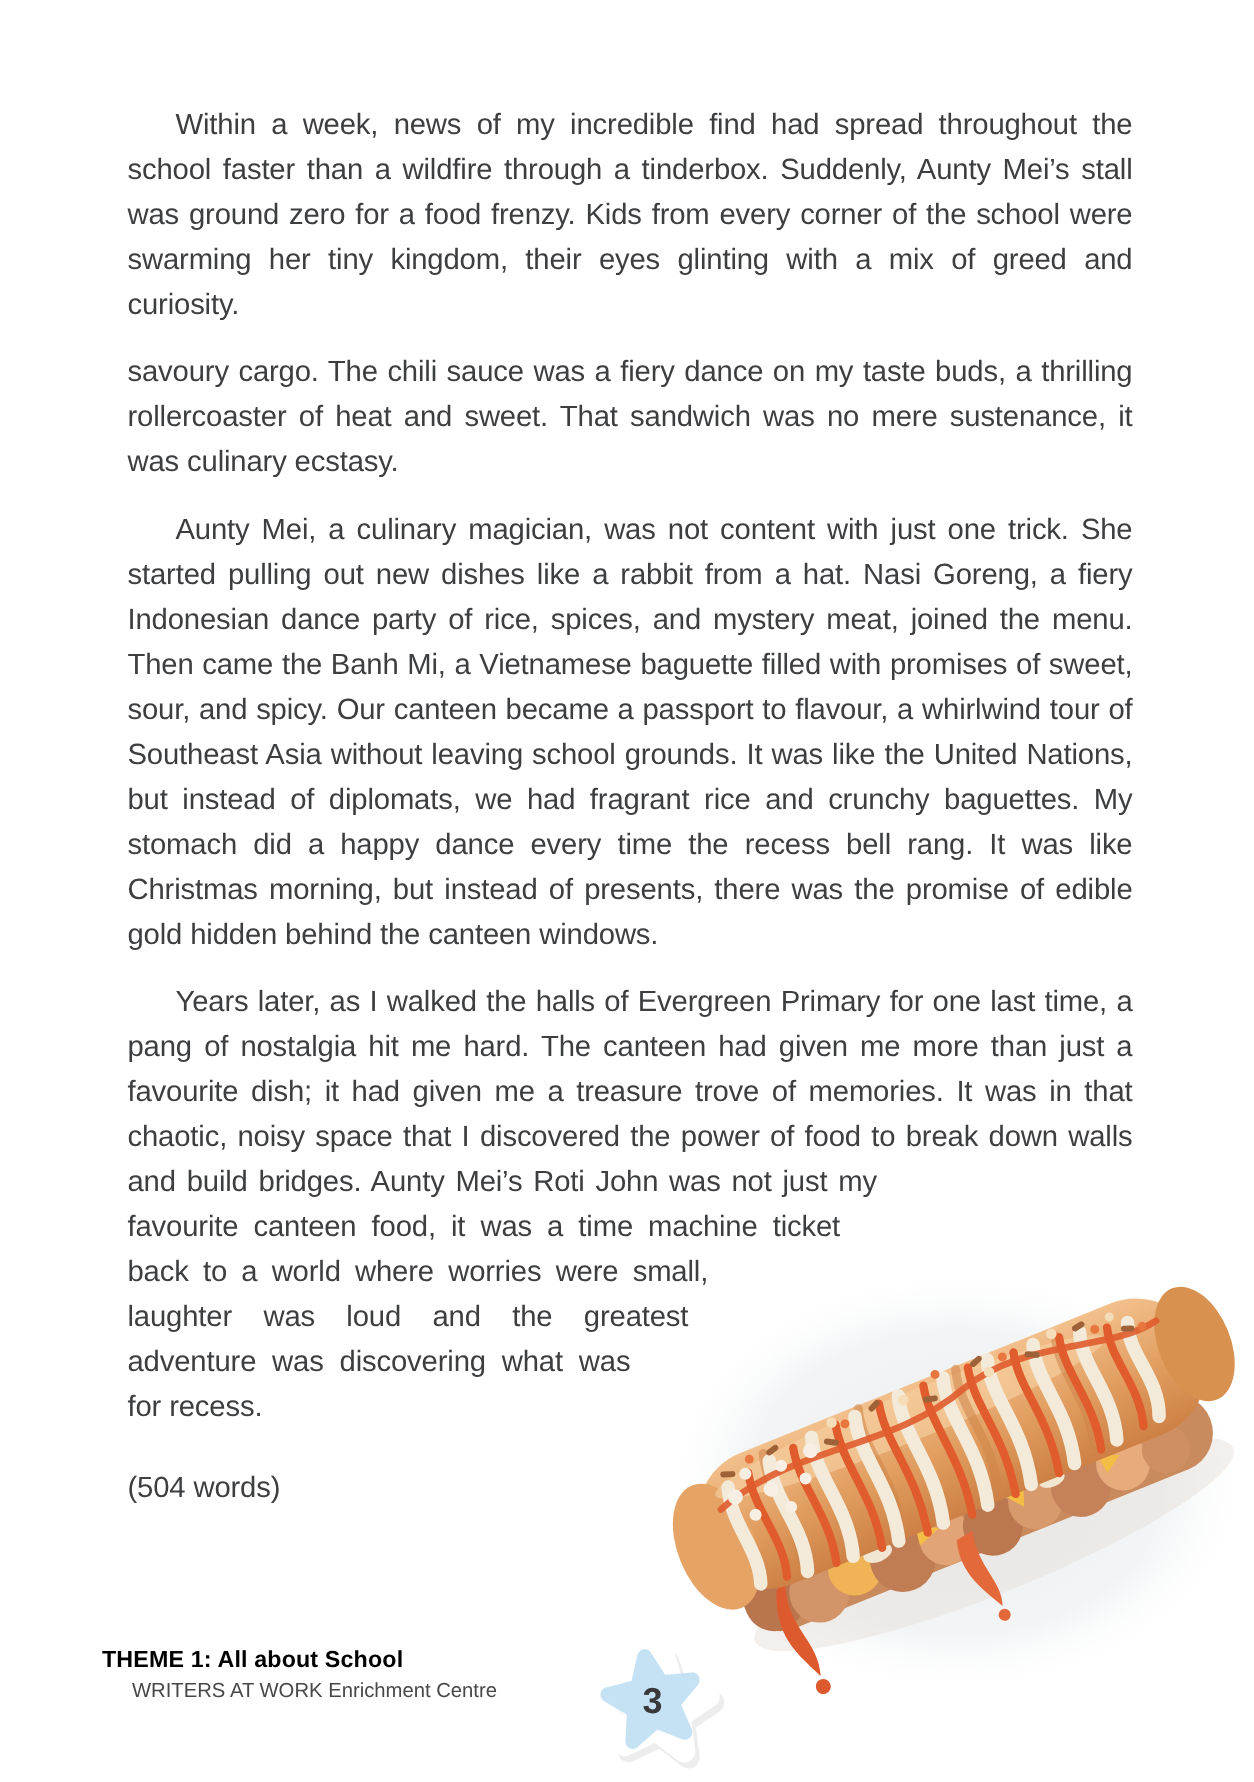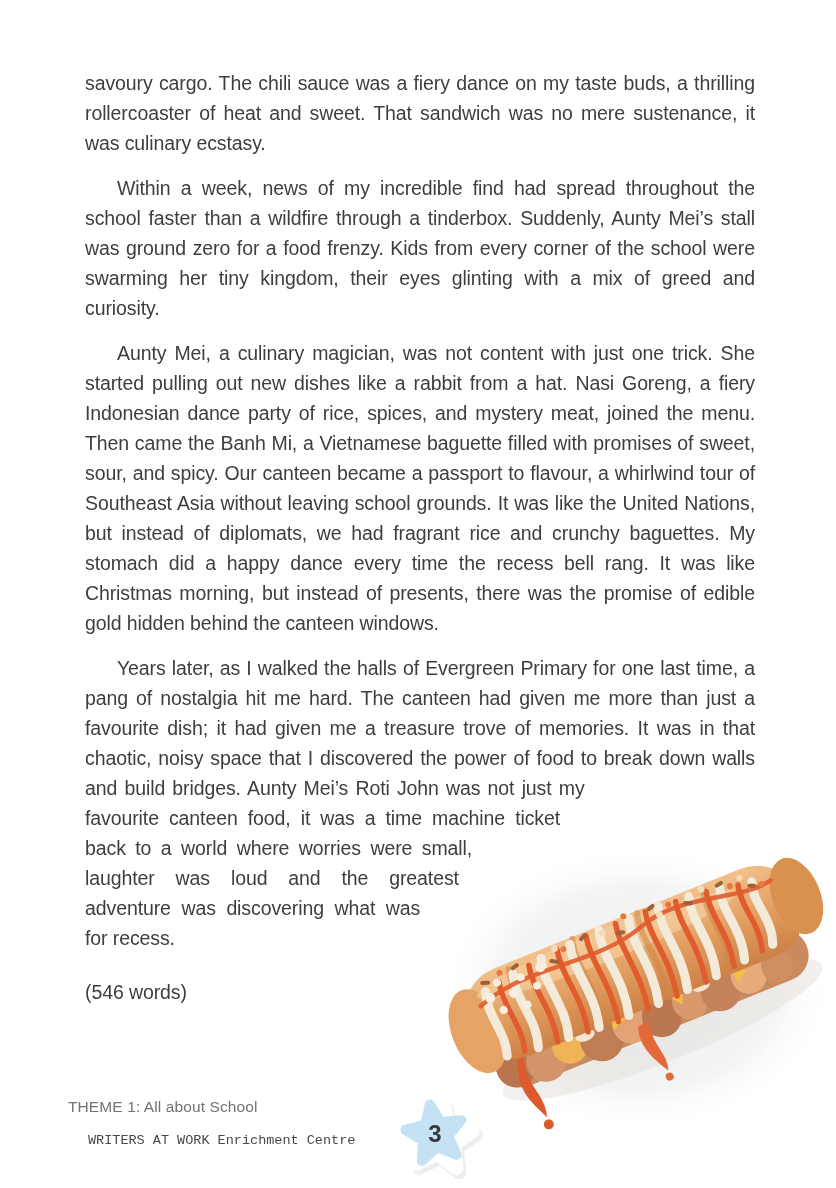--- a/index.html
+++ b/index.html
@@ -54,44 +54,44 @@
   
   .footer-text {
     position: absolute;
     left: 68px; top: 1098px;
     color: #48484a;
     font-size: 13.5px;
     line-height: 17.5px;
   }
   .footer-theme {
     font-size: 15.5px;
-    font-weight: normal;
-    color: #737373;
-    margin-bottom: 16px;
+    font-weight: bold;
+    color: #000000;
+    margin-bottom: 2px;
     letter-spacing: 0.1px;
   }
-  .footer-indent { padding-left: 20px; font-family: Liberation Mono, monospace; }
+  .footer-indent { padding-left: 20px; }
 
   .page-badge {
     position: absolute;
     left: 390px; top: 1088px;
     width: 96px; height: 96px;
   }
 </style>
 </head>
 <body>
 
 <div class="page">
 
   <main class="text-column">
+    <p class="para indented">Within a week, news of my incredible find had spread throughout the school faster than a wildfire through a tinderbox. Suddenly, Aunty Mei’s stall was ground zero for a food frenzy. Kids from every corner of the school were swarming her tiny kingdom, their eyes glinting with a mix of greed and curiosity.</p>
     <p class="para">savoury cargo. The chili sauce was a fiery dance on my taste buds, a thrilling rollercoaster of heat and sweet. That sandwich was no mere sustenance, it was culinary ecstasy.</p>
-    <p class="para indented">Within a week, news of my incredible find had spread throughout the school faster than a wildfire through a tinderbox. Suddenly, Aunty Mei’s stall was ground zero for a food frenzy. Kids from every corner of the school were swarming her tiny kingdom, their eyes glinting with a mix of greed and curiosity.</p>
     <p class="para indented">Aunty Mei, a culinary magician, was not content with just one trick. She started pulling out new dishes like a rabbit from a hat. Nasi Goreng, a fiery Indonesian dance party of rice, spices, and mystery meat, joined the menu. Then came the Banh Mi, a Vietnamese baguette filled with promises of sweet, sour, and spicy. Our canteen became a passport to flavour, a whirlwind tour of Southeast Asia without leaving school grounds. It was like the United Nations, but instead of diplomats, we had fragrant rice and crunchy baguettes. My stomach did a happy dance every time the recess bell rang. It was like Christmas morning, but instead of presents, there was the promise of edible gold hidden behind the canteen windows.</p>
     <p class="para indented"><span class="wrap-spacer"></span><span>Years later, as I walked the halls of Evergreen Primary for one last time, a pang of nostalgia hit me hard. The canteen had given me more than just a favourite dish; it had given me a treasure trove of memories. It was in that chaotic, noisy space that I discovered the power of food to break down walls and build bridges. Aunty Mei’s Roti John was not just my favourite canteen food, it was a time machine ticket back to a world where worries were small, laughter was loud and the greatest adventure was discovering what was for recess.</span></p>
-    <p class="word-count">(546 words)</p>
+    <p class="word-count">(504 words)</p>
   </main>
 
   <div class="food-image">
     <svg width="400" height="300" viewBox="0 0 400 300">
       <defs>
         <radialGradient id="blobG" cx="50%" cy="50%" r="50%">
           <stop offset="0%" stop-color="#eceef0"></stop>
           <stop offset="70%" stop-color="#f2f4f5"></stop>
           <stop offset="100%" stop-color="#ffffff" stop-opacity="0"></stop>
         </radialGradient>

